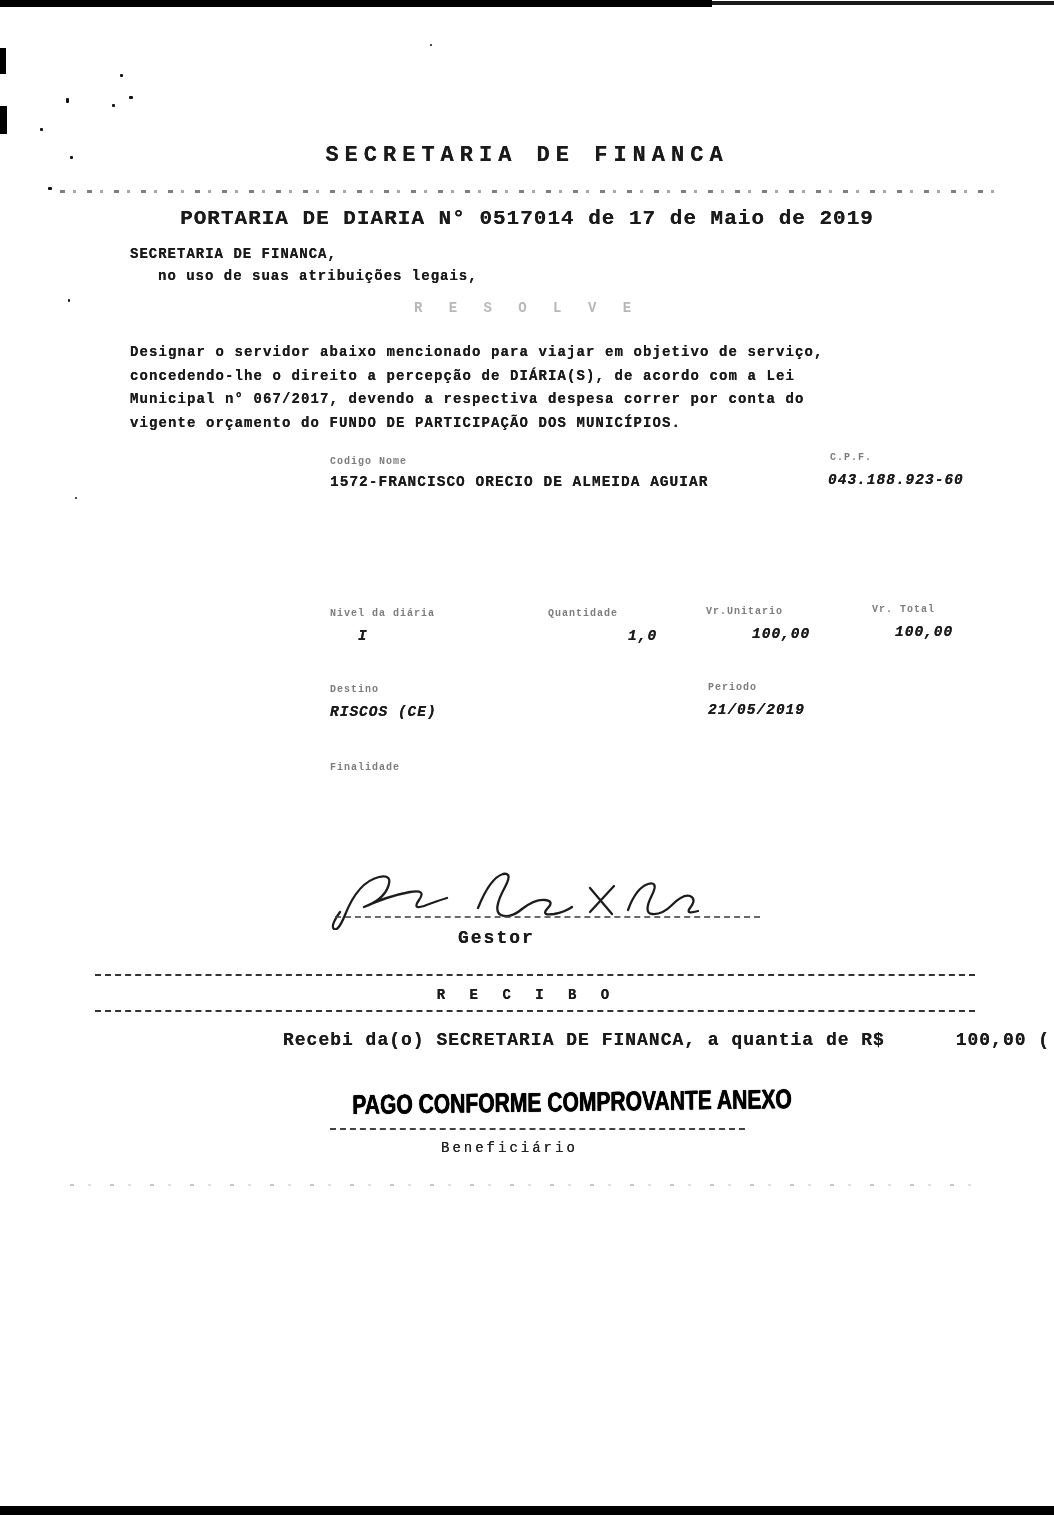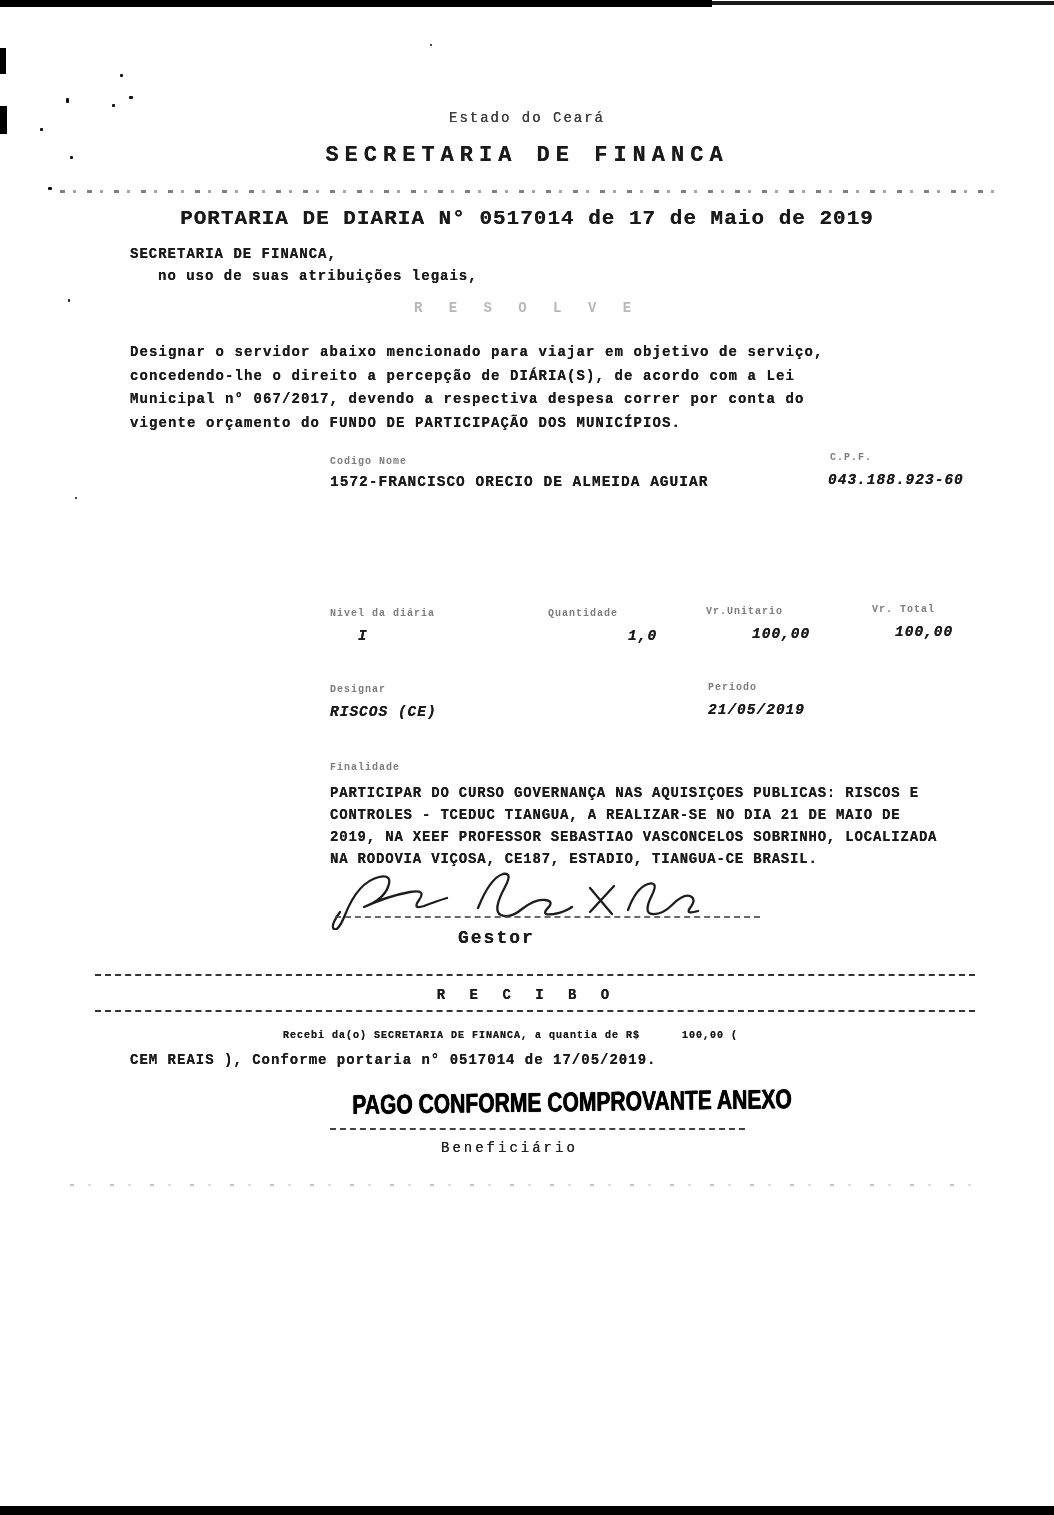--- a/index.html
+++ b/index.html
@@ -49,21 +49,21 @@
   .fin-text{
     left:330px;top:782px;width:660px;
     font-size:14px;font-weight:700;line-height:22px;letter-spacing:.8px;
   }
 
   .sig-line{left:335px;top:916px;width:425px;border-top:2px dashed #444;opacity:.8;}
   .gestor{left:458px;top:928px;font-size:18px;font-weight:700;letter-spacing:2px;}
 
   .recibo-rule{left:95px;width:880px;}
   .recibo-title{top:987px;font-size:14px;font-weight:700;letter-spacing:8px;}
-  .recibo-l1{left:283px;top:1030px;font-size:10px;font-weight:700;letter-spacing:1px;}
+  .recibo-l1{left:283px;top:1030px;font-size:18px;font-weight:700;letter-spacing:1px;}
   .recibo-l2{left:130px;top:1052px;font-size:14px;font-weight:700;letter-spacing:1px;}
 
   .stamp{
     left:352px;top:1090px;
     font-family:"Liberation Sans","DejaVu Sans",sans-serif;
     font-size:27px;font-weight:700;
     transform:scaleX(.78) rotate(-.6deg);
     transform-origin:left top;
     letter-spacing:0;
     color:#000;
@@ -94,21 +94,20 @@
   <div class="abs speck" style="left:120px;top:74px;width:3px;height:3px;"></div>
   <div class="abs speck" style="left:129px;top:96px;width:4px;height:3px;"></div>
   <div class="abs speck" style="left:112px;top:104px;width:3px;height:3px;"></div>
   <div class="abs speck" style="left:66px;top:98px;width:3px;height:5px;"></div>
   <div class="abs speck" style="left:40px;top:128px;width:3px;height:3px;"></div>
   <div class="abs speck" style="left:70px;top:156px;width:3px;height:3px;"></div>
   <div class="abs speck" style="left:48px;top:187px;width:4px;height:3px;"></div>
   <div class="abs speck" style="left:68px;top:299px;width:2px;height:3px;"></div>
   <div class="abs speck" style="left:75px;top:497px;width:2px;height:2px;"></div>
 
-  <div class="abs center-line h-state typ rough">Estado do Ceará</div>
   <div class="abs center-line h-org typ rough">SECRETARIA DE FINANCA</div>
   <div class="abs rule-faint" style="left:60px;top:190px;width:940px;"></div>
   <div class="abs center-line h-portaria typ rough">PORTARIA DE DIARIA N° 0517014 de 17 de Maio de 2019</div>
 
   <div class="abs preamble rough" style="top:246px;">SECRETARIA DE FINANCA,</div>
   <div class="abs preamble rough" style="top:268px;margin-left:28px;">no uso de suas atribuições legais,</div>
   <div class="abs center-line resolve typ">R E S O L V E</div>
 
   <div class="abs bodytext preline rough">Designar o servidor abaixo mencionado para viajar em objetivo de serviço,
 concedendo-lhe o direito a percepção de DIÁRIA(S), de acordo com a Lei
@@ -122,47 +121,42 @@
 
   <div class="abs label faded" style="left:330px;top:608px;">Nivel da diária</div>
   <div class="abs label faded" style="left:548px;top:608px;">Quantidade</div>
   <div class="abs label faded" style="left:706px;top:606px;">Vr.Unitario</div>
   <div class="abs label faded" style="left:872px;top:604px;">Vr. Total</div>
   <div class="abs value ital rough" style="left:358px;top:628px;">I</div>
   <div class="abs value ital rough" style="left:628px;top:628px;font-family:Liberation Mono, monospace;">1,0</div>
   <div class="abs value ital rough" style="left:752px;top:626px;">100,00</div>
   <div class="abs value ital rough" style="left:895px;top:624px;">100,00</div>
 
-  <div class="abs label faded" style="left:330px;top:684px;">Designar</div>
+  <div class="abs label faded" style="left:330px;top:684px;">Destino</div>
   <div class="abs label faded" style="left:708px;top:682px;">Periodo</div>
   <div class="abs value ital rough" style="left:330px;top:704px;">RISCOS (CE)</div>
   <div class="abs value ital rough" style="left:708px;top:702px;">21/05/2019</div>
 
   <div class="abs label faded" style="left:330px;top:762px;">Finalidade</div>
-  <div class="abs fin-text preline rough">PARTICIPAR DO CURSO GOVERNANÇA NAS AQUISIÇOES PUBLICAS: RISCOS E
-CONTROLES - TCEDUC TIANGUA, A REALIZAR-SE NO DIA 21 DE MAIO DE
-2019, NA XEEF PROFESSOR SEBASTIAO VASCONCELOS SOBRINHO, LOCALIZADA
-NA RODOVIA VIÇOSA, CE187, ESTADIO, TIANGUA-CE BRASIL.</div>
 
   <svg class="abs" style="left:328px;top:868px;" width="380" height="62" viewBox="0 0 380 62">
     <g fill="none" stroke="#1c1c1c" stroke-width="2.3" stroke-linecap="round" stroke-linejoin="round">
       <path d="M12,44 q-10,14 -6,17 q4,3 11,-14 q13,-33 34,-38 q14,-3 9,10 q-5,13 -24,20 q24,-11 46,-15 q17,-3 9,8 q-7,10 5,6 q13,-5 23,-8"></path>
       <path d="M150,40 q12,-30 25,-34 q10,-2 2,13 q-13,24 -4,28 q9,4 21,-6 q13,-10 23,-9 q10,1 2,9 q-6,7 7,5 q11,-2 18,-7"></path>
       <path d="M262,44 l24,-26 M262,20 l22,26"></path>
       <path d="M300,42 q8,-22 20,-26 q11,-3 4,11 q-9,18 0,19 q10,1 20,-9 q11,-11 18,-9 q7,3 0,12 q-5,7 8,3"></path>
     </g>
   </svg>
   <div class="abs sig-line"></div>
   <div class="abs gestor typ rough">Gestor</div>
 
   <div class="abs rule-dashed recibo-rule" style="top:974px;"></div>
   <div class="abs center-line recibo-title typ rough">R E C I B O</div>
   <div class="abs rule-dashed recibo-rule" style="top:1010px;"></div>
   <div class="abs recibo-l1 pre rough">Recebi da(o) SECRETARIA DE FINANCA, a quantia de R$      100,00 (</div>
-  <div class="abs recibo-l2 rough">CEM REAIS ), Conforme portaria n° 0517014 de 17/05/2019.</div>
 
   <div class="abs stamp">PAGO CONFORME COMPROVANTE ANEXO</div>
   <div class="abs stamp-rule"></div>
   <div class="abs benef typ rough">Beneficiário</div>
 
   <div class="abs noise-line" style="left:70px;top:1184px;width:920px;"></div>
 
 </div>
 
 </body></html>

